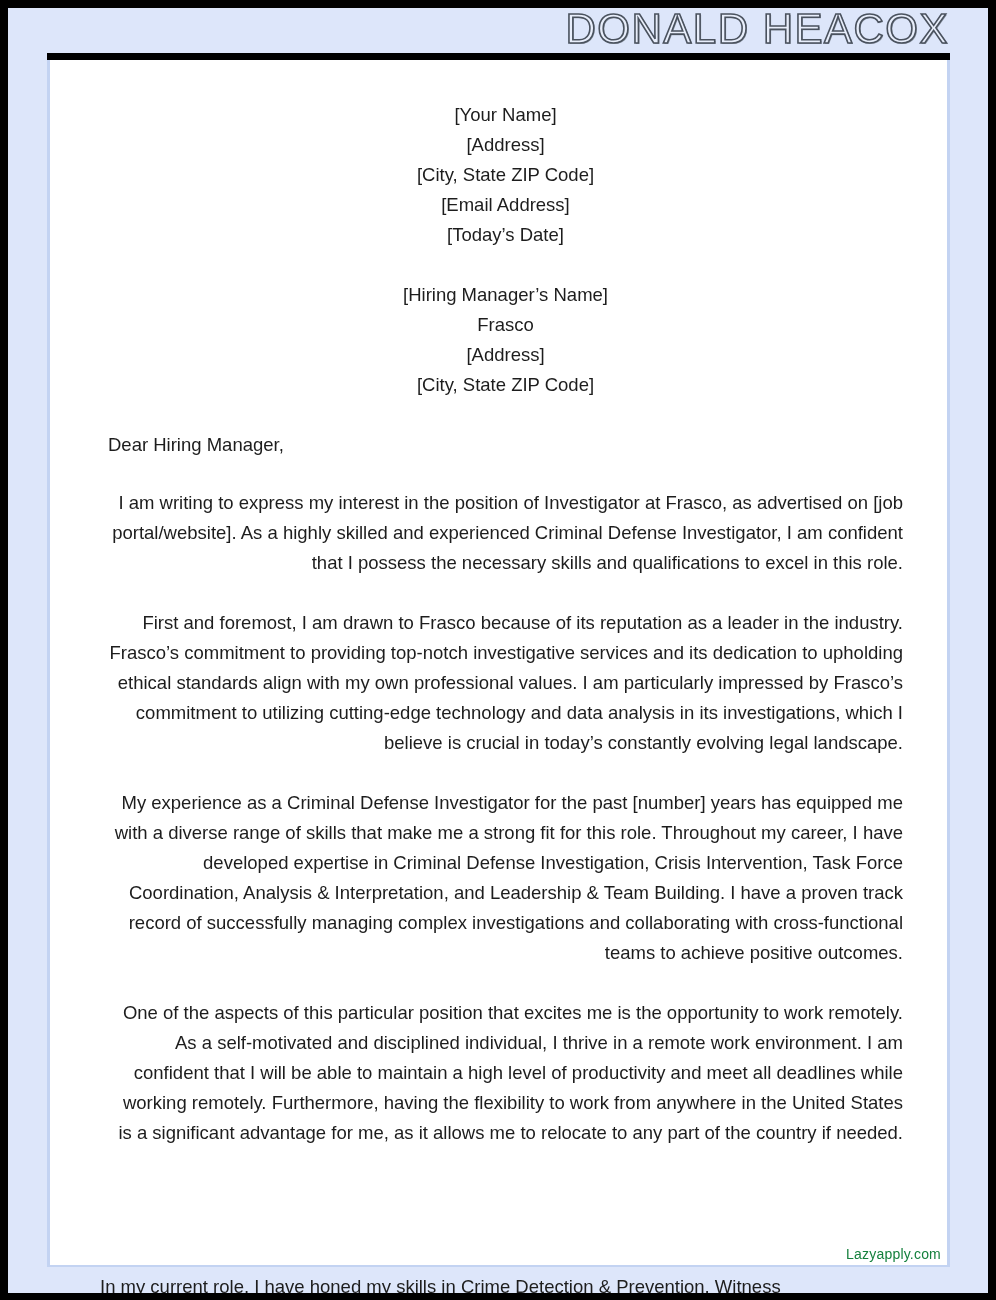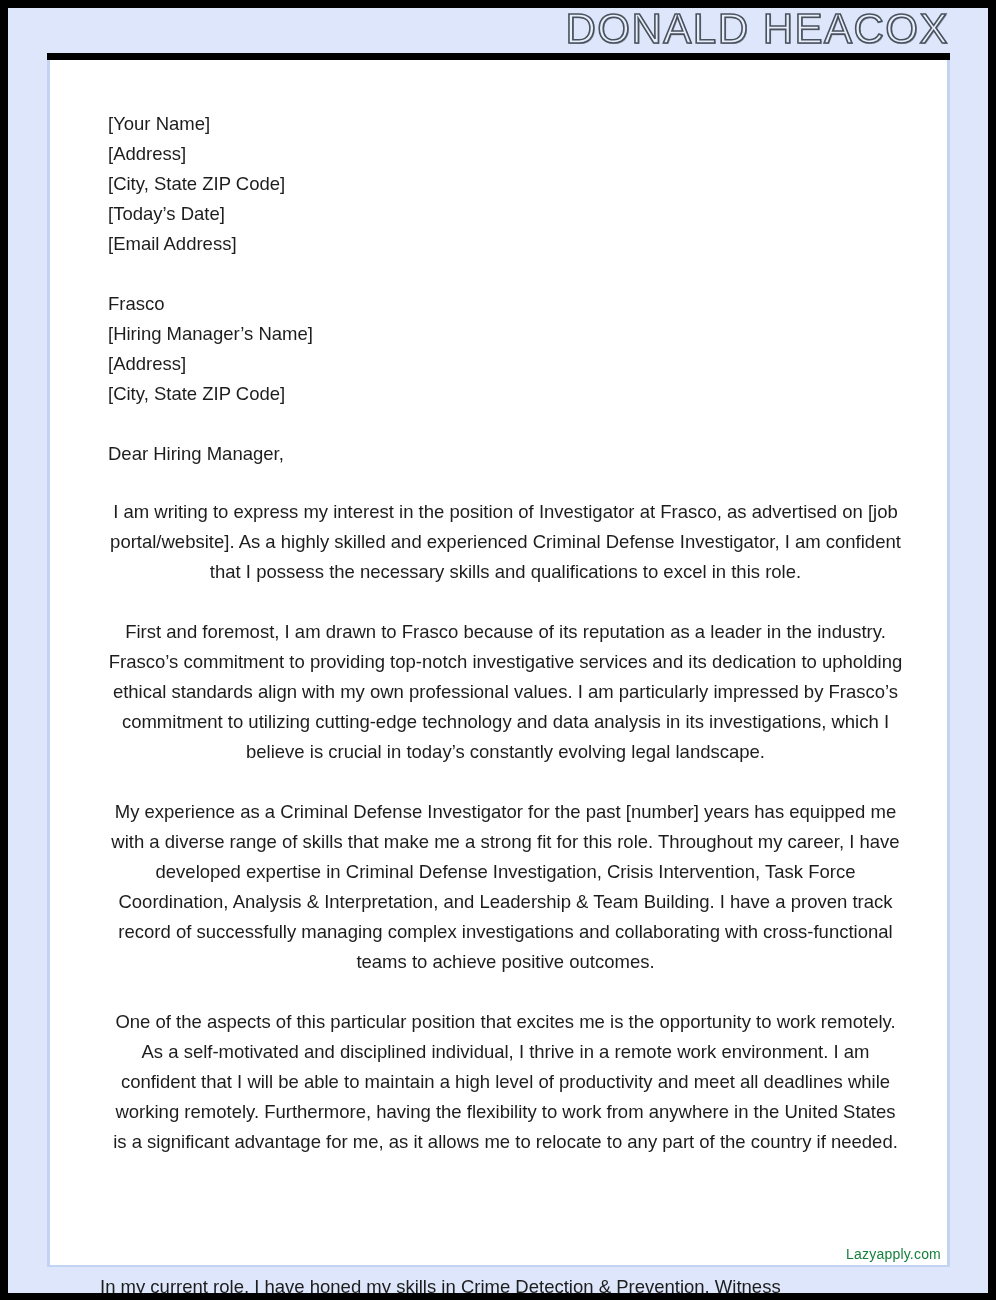--- a/index.html
+++ b/index.html
@@ -90,34 +90,35 @@
     left: 58px;
     top: 36px;
     width: 795px;
     font-family: "Liberation Sans", sans-serif;
     font-size: 18.5px;
     line-height: 30px;
     color: #1d1d1d;
   }
 
   .addr-block {
-    margin: 13px 0 30px 0;
+    margin: 4px 0 30px 0;
+    text-align: center;
   }
   .addr-line {
     display: block;
     white-space: nowrap;
   }
 
   .salutation {
     margin: 0 0 28px 0;
   }
 
   .letter-para {
     margin: 0 0 30px 0;
-    text-align: center;
+    text-align: right;
   }
 
   
   #watermark {
     position: absolute;
     right: 6px;
     bottom: 3px;
     font-family: "Liberation Sans", sans-serif;
     font-size: 14px;
     color: #15803d;
@@ -150,27 +151,27 @@
     <div id="sheet-top-rule"></div>
 
     <div id="letter-sheet">
 
       <div id="letter-body">
 
         <div class="addr-block">
           <span class="addr-line">[Your Name]</span>
           <span class="addr-line">[Address]</span>
           <span class="addr-line">[City, State ZIP Code]</span>
+          <span class="addr-line">[Email Address]</span>
           <span class="addr-line">[Today’s Date]</span>
-          <span class="addr-line">[Email Address]</span>
         </div>
 
         <div class="addr-block">
+          <span class="addr-line">[Hiring Manager’s Name]</span>
           <span class="addr-line">Frasco</span>
-          <span class="addr-line">[Hiring Manager’s Name]</span>
           <span class="addr-line">[Address]</span>
           <span class="addr-line">[City, State ZIP Code]</span>
         </div>
 
         <p class="salutation">Dear Hiring Manager,</p>
 
         <p class="letter-para">I am writing to express my interest in the position of Investigator at Frasco, as advertised on [job portal/website]. As a highly skilled and experienced Criminal Defense Investigator, I am confident that I possess the necessary skills and qualifications to excel in this role.</p>
         <p class="letter-para">First and foremost, I am drawn to Frasco because of its reputation as a leader in the industry. Frasco’s commitment to providing top-notch investigative services and its dedication to upholding ethical standards align with my own professional values. I am particularly impressed by Frasco’s commitment to utilizing cutting-edge technology and data analysis in its investigations, which I believe is crucial in today’s constantly evolving legal landscape.</p>
         <p class="letter-para">My experience as a Criminal Defense Investigator for the past [number] years has equipped me with a diverse range of skills that make me a strong fit for this role. Throughout my career, I have developed expertise in Criminal Defense Investigation, Crisis Intervention, Task Force Coordination, Analysis &amp; Interpretation, and Leadership &amp; Team Building. I have a proven track record of successfully managing complex investigations and collaborating with cross-functional teams to achieve positive outcomes.</p>
         <p class="letter-para">One of the aspects of this particular position that excites me is the opportunity to work remotely. As a self-motivated and disciplined individual, I thrive in a remote work environment. I am confident that I will be able to maintain a high level of productivity and meet all deadlines while working remotely. Furthermore, having the flexibility to work from anywhere in the United States is a significant advantage for me, as it allows me to relocate to any part of the country if needed.</p>

